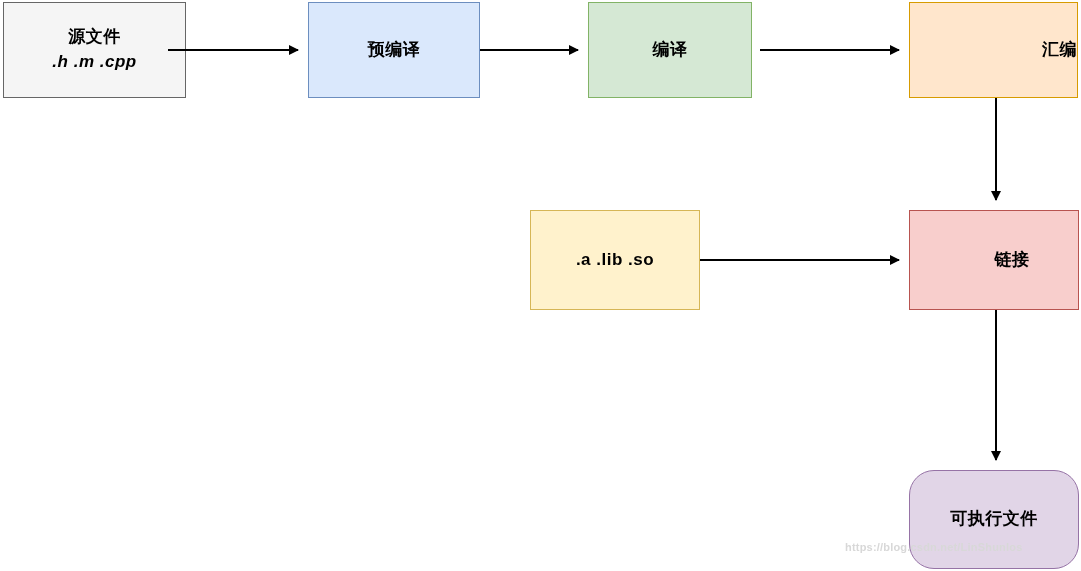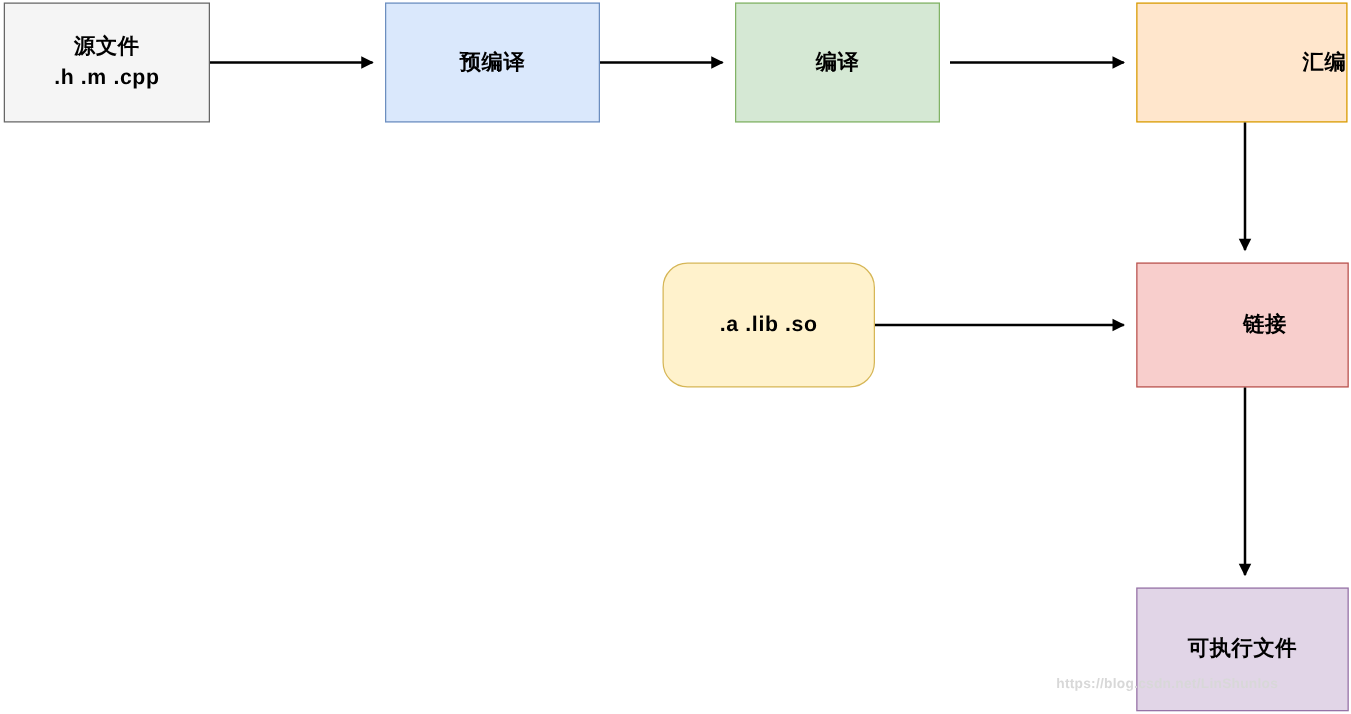--- a/index.html
+++ b/index.html
@@ -28,30 +28,31 @@
     font-weight: bold;
     font-size: 17px;
     line-height: 1.45;
     color: #000000;
     letter-spacing: 0.5px;
     border-style: solid;
     border-width: 1.5px;
   }
   .node .line2 {
     display: block;
+    font-style: italic;
   }
 
   
-  #node-source      { left: 3px;   top: 2px;   width: 165px; height: 96px; }
+  #node-source      { left: 3px;   top: 2px;   width: 183px; height: 96px; }
   #node-precompile  { left: 308px; top: 2px;   width: 172px; height: 96px; }
   #node-compile     { left: 588px; top: 2px;   width: 164px; height: 96px; }
   #node-assemble    { left: 909px; top: 2px;   width: 169px; height: 96px; }
   #node-libs        { left: 530px; top: 210px; width: 170px; height: 100px; }
   #node-link        { left: 909px; top: 210px; width: 170px; height: 100px; }
-  #node-executable  { left: 909px; top: 470px; width: 170px; height: 99px; }
+  #node-executable  { left: 909px; top: 470px; width: 170px; height: 99px; border-radius: 25px; }
 
   
   .arrow-h {
     position: absolute;
     height: 2px;
     background: #000000;
   }
   .arrow-h::after {
     content: "";
     position: absolute;
@@ -113,21 +114,21 @@
   </div>
 
   <div class="node" id="node-compile" style="background-color: rgb(213, 232, 212); border-color: rgb(130, 179, 102);">
     <span class="line1">编译</span>
   </div>
 
   <div class="node" id="node-assemble" style="background-color: rgb(255, 230, 204); border-color: rgb(215, 155, 0); align-items: flex-end;">
     <span class="line1">汇编</span>
   </div>
 
-  <div class="node" id="node-libs" style="background-color: rgb(255, 242, 204); border-color: rgb(214, 182, 86); border-radius: 20px;">
+  <div class="node" id="node-libs" style="background-color: rgb(255, 242, 204); border-color: rgb(214, 182, 86);">
     <span class="line1">.a  .lib .so</span>
   </div>
 
   <div class="node" id="node-link" style="background-color: rgb(248, 206, 204); border-color: rgb(184, 84, 80); padding-left: 36px;">
     <span class="line1">链接</span>
   </div>
 
   <div class="node" id="node-executable" style="background-color: rgb(225, 213, 231); border-color: rgb(150, 115, 166);">
     <span class="line1">可执行文件</span>
   </div>

